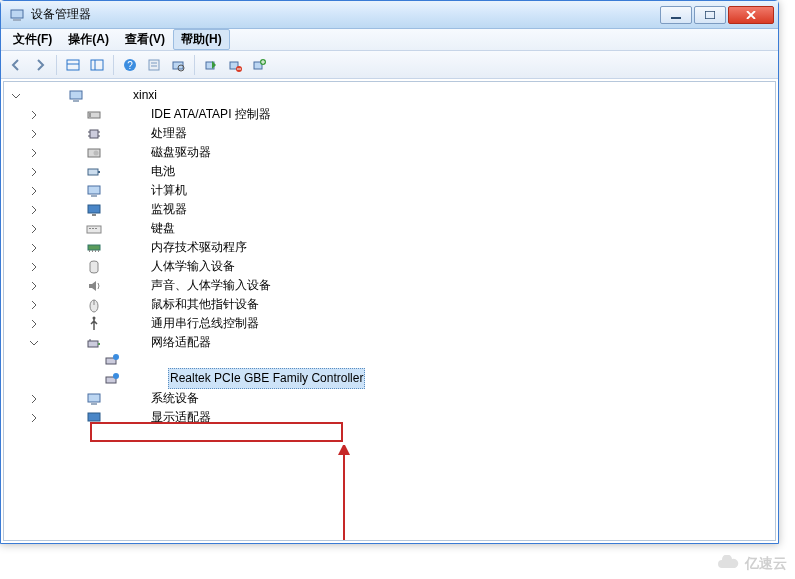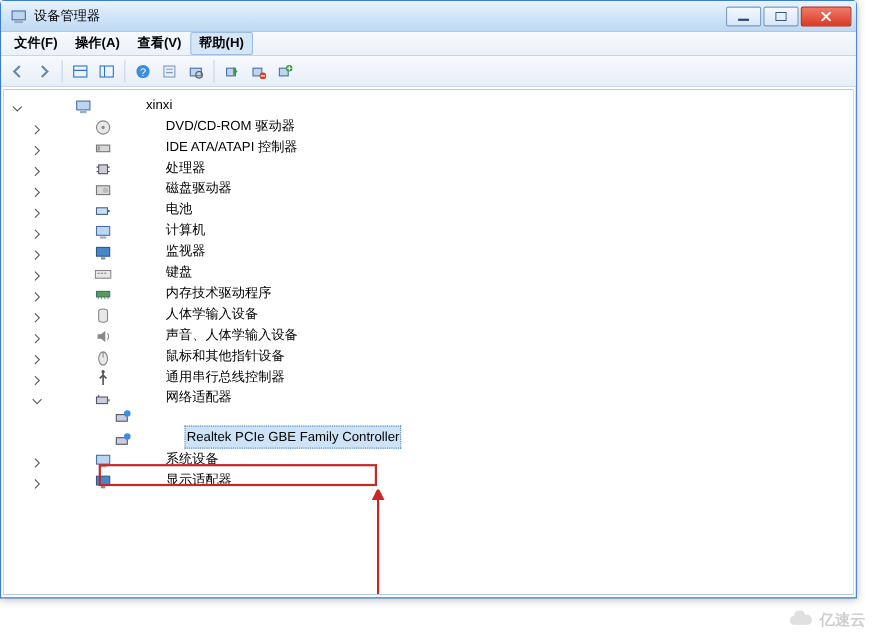--- a/index.html
+++ b/index.html
@@ -15,21 +15,21 @@
   .menubar { height:22px; background:linear-gradient(#f7fafe,#eaf1f9); border-bottom:1px solid #c7d5e8; display:flex; align-items:center; padding-left:4px;font-weight:bold;}
   .menu-item { font-size:12px; padding:2px 8px; cursor:default; color:#000;}
   .menu-item.hl { background:#d6e6f7; border:1px solid #9cbde1; border-radius:2px; padding:1px 7px;}
   .toolbar { height:28px; background:linear-gradient(#f7fafe,#e7eef7); border-bottom:1px solid #c7d5e8; display:flex; align-items:center; padding:0 4px; gap:2px;}
   .tbtn { width:22px;height:22px; border:1px solid transparent; display:flex;align-items:center;justify-content:center;}
   .tsep { width:1px;height:20px; background:#c7d5e8; margin:0 3px;}
   .content { flex:1; border:1px solid #b6c7db; margin:2px; background:#fff; overflow:auto; padding:4px 2px; position:relative;}
   .tree ul { list-style:none; margin:0; padding:0 0 0 18px;}
   .tree > ul { padding-left:4px;}
   .tree li { font-size:12px; color:#000; line-height:19px; white-space:nowrap;}
-  .row { display:flex; align-items:flex-end;gap:44px;}
+  .row { display:flex; align-items:center;gap:44px;}
   .expander { width:12px;height:12px; margin-right:2px; display:inline-flex;align-items:center;justify-content:center; cursor:default;}
   .expander svg { display:block;}
   .dev-icon { width:16px;height:16px; margin-right:4px; display:inline-flex;align-items:center;justify-content:center;}
   .dev-icon svg{display:block;}
   .label { padding:0 1px;}
   .selected .label { background:#cde3f8; border:1px dotted #5b8ec1;}
   .highlight-box { position:absolute; border:2px solid #c62828; pointer-events:none; left:86px; top:340px; width:253px; height:20px;}
   .arrow-svg { position:absolute; left:300px; top:363px; pointer-events:none;}
   .watermark { position:absolute; right:8px; bottom:6px; display:flex; align-items:flex-start; gap:4px; color:#cfcfcf; font-size:14px; font-weight:bold;}
   .wm-cloud { width:26px;height:16px;}
@@ -152,36 +152,20 @@
               </span>
               <span class="dev-icon">
                 <svg width="16" height="16">
                   <rect x="2" y="3" width="12" height="8" fill="#bcd6f2" stroke="#4a6fa1"></rect>
                   <rect x="5" y="12" width="6" height="2" fill="#9daec3"></rect>
                 </svg>
               </span>
               <span class="label">xinxi</span>
             </div>
             <ul>
-              <li>
-                <div class="row">
-                  <span class="expander">
-                    <svg width="10" height="10">
-                      <path d="M3 1 L7 5 L3 9" fill="none" stroke="#5b5b5b"></path>
-                    </svg>
-                  </span>
-                  <span class="dev-icon">
-                    <svg width="16" height="16">
-                      <circle cx="8" cy="8" r="6" fill="#e8e8e8" stroke="#888"></circle>
-                      <circle cx="8" cy="8" r="1.5" fill="#888"></circle>
-                    </svg>
-                  </span>
-                  <span class="label">DVD/CD-ROM 驱动器</span>
-                </div>
-              </li>
               <li>
                 <div class="row">
                   <span class="expander">
                     <svg width="10" height="10">
                       <path d="M3 1 L7 5 L3 9" fill="none" stroke="#5b5b5b"></path>
                     </svg>
                   </span>
                   <span class="dev-icon">
                     <svg width="16" height="16">
                       <rect x="2" y="5" width="12" height="6" fill="#d8d8d8" stroke="#777"></rect>

